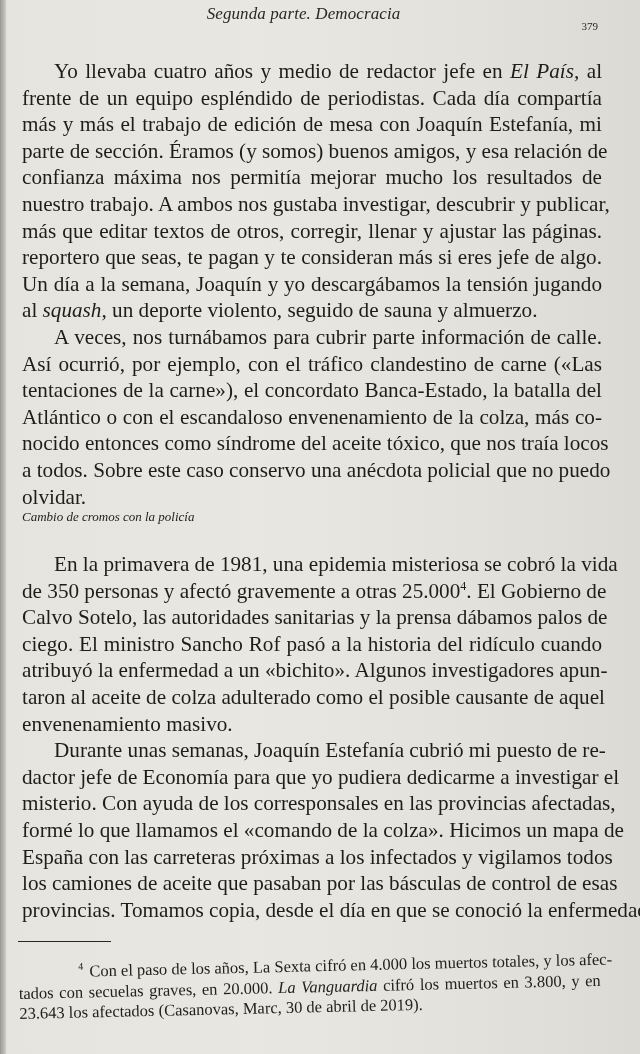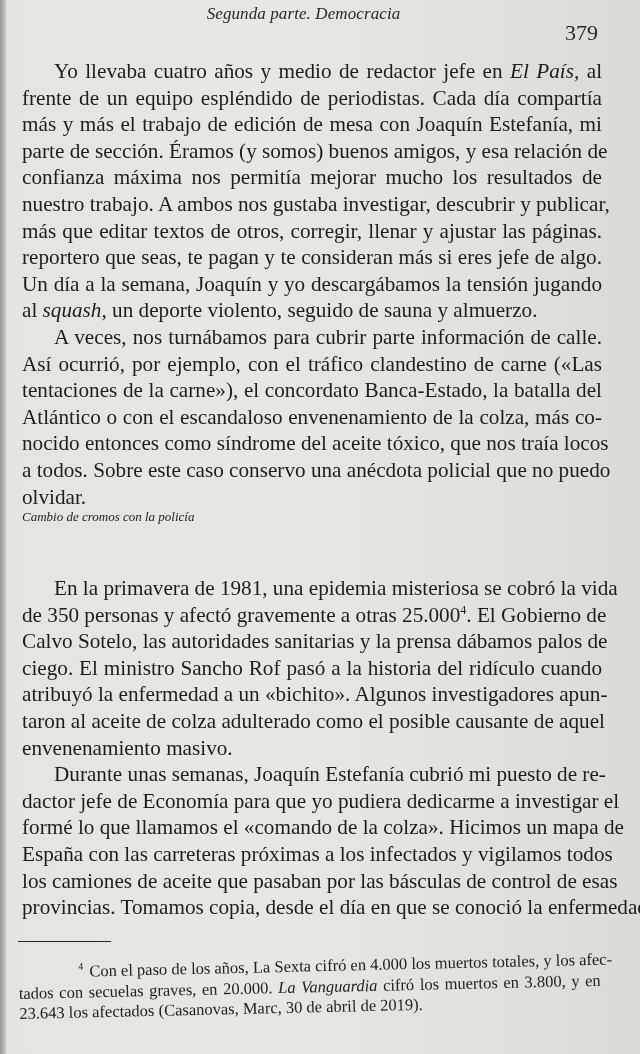--- a/index.html
+++ b/index.html
@@ -36,21 +36,21 @@
       text-align: center;
       font-style: italic;
       font-size: 17px;
       letter-spacing: 0.1px;
       color: #2a2826;
     }
     .page-number {
       position: absolute;
       top: 20px;
       right: 42px;
-      font-size: 22px;
+      font-size: 11px;
       color: #2a2826;
     }
     .body-text {
       position: absolute;
       left: 22px;
       width: 580px;
       font-size: 21.2px;
       line-height: 26.6px;
       text-align: justify;
       color: #1f1d1b;
@@ -136,31 +136,32 @@
         <span class="line">nocido entonces como síndrome del aceite tóxico, que nos traía locos</span>
         <span class="line">a todos. Sobre este caso conservo una anécdota policial que no puedo</span>
         <span class="line last">olvidar.</span>
       </p>
   </div>
 
   <div class="subheading">Cambio de cromos con la policía</div>
 
   <div class="body-text block2">
     <p style="text-indent: 0px;">
-        <span class="line" style="padding-left: 32px; margin-top: 24px;">En la primavera de 1981, una epidemia misteriosa se cobró la vida</span>
+        <span class="line" style="padding-left: 32px;">En la primavera de 1981, una epidemia misteriosa se cobró la vida</span>
         <span class="line">de 350 personas y afectó gravemente a otras 25.000<sup>4</sup>. El Gobierno de</span>
         <span class="line">Calvo Sotelo, las autoridades sanitarias y la prensa dábamos palos de</span>
         <span class="line">ciego. El ministro Sancho Rof pasó a la historia del ridículo cuando</span>
         <span class="line">atribuyó la enfermedad a un «bichito». Algunos investigadores apun-</span>
         <span class="line">taron al aceite de colza adulterado como el posible causante de aquel</span>
         <span class="line last">envenenamiento masivo.</span>
       </p>
     <p style="text-indent: 0px;">
         <span class="line" style="padding-left: 32px;">Durante unas semanas, Joaquín Estefanía cubrió mi puesto de re-</span>
         <span class="line">dactor jefe de Economía para que yo pudiera dedicarme a investigar el</span>
+        <span class="line">misterio. Con ayuda de los corresponsales en las provincias afectadas,</span>
         <span class="line">formé lo que llamamos el «comando de la colza». Hicimos un mapa de</span>
         <span class="line">España con las carreteras próximas a los infectados y vigilamos todos</span>
         <span class="line">los camiones de aceite que pasaban por las básculas de control de esas</span>
         <span class="line last">provincias. Tomamos copia, desde el día en que se conoció la enfermedad,</span>
       </p>
   </div>
 
   <div class="footnote-rule"></div>
   <div class="footnote">
       <span class="line"><span class="fn-marker">4</span>Con el paso de los años, La Sexta cifró en 4.000 los muertos totales, y los afec-</span>

